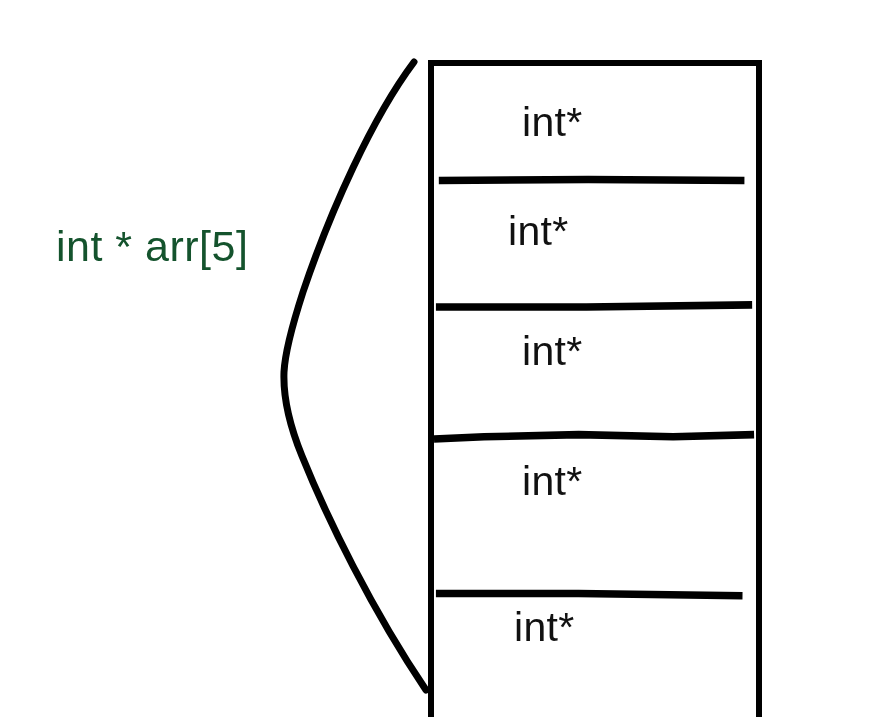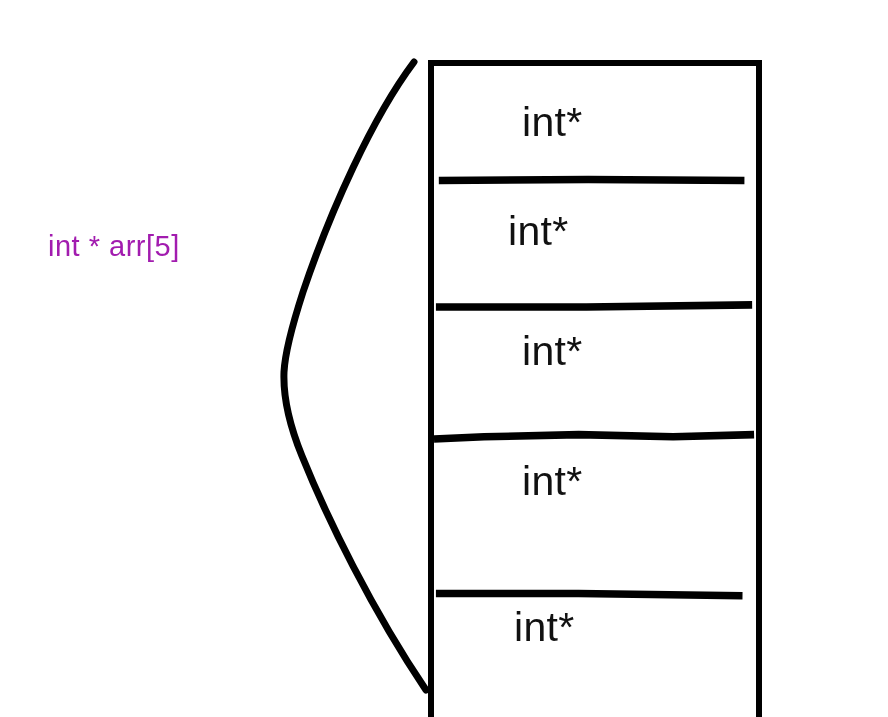--- a/index.html
+++ b/index.html
@@ -17,25 +17,25 @@
     position: relative;
     width: 888px;
     height: 717px;
     background: #ffffff;
     overflow: hidden;
   }
 
   
   .array-label {
     position: absolute;
-    left: 48px;
+    left: 56px;
     top: 220px;
-    font-size: 29px;
+    font-size: 43px;
     line-height: 52px;
-    color: #a21caf;
+    color: #14532d;
     white-space: nowrap;
     letter-spacing: 0.5px;
   }
 
   
   .brace-layer {
     position: absolute;
     left: 0;
     top: 0;
     width: 888px;

